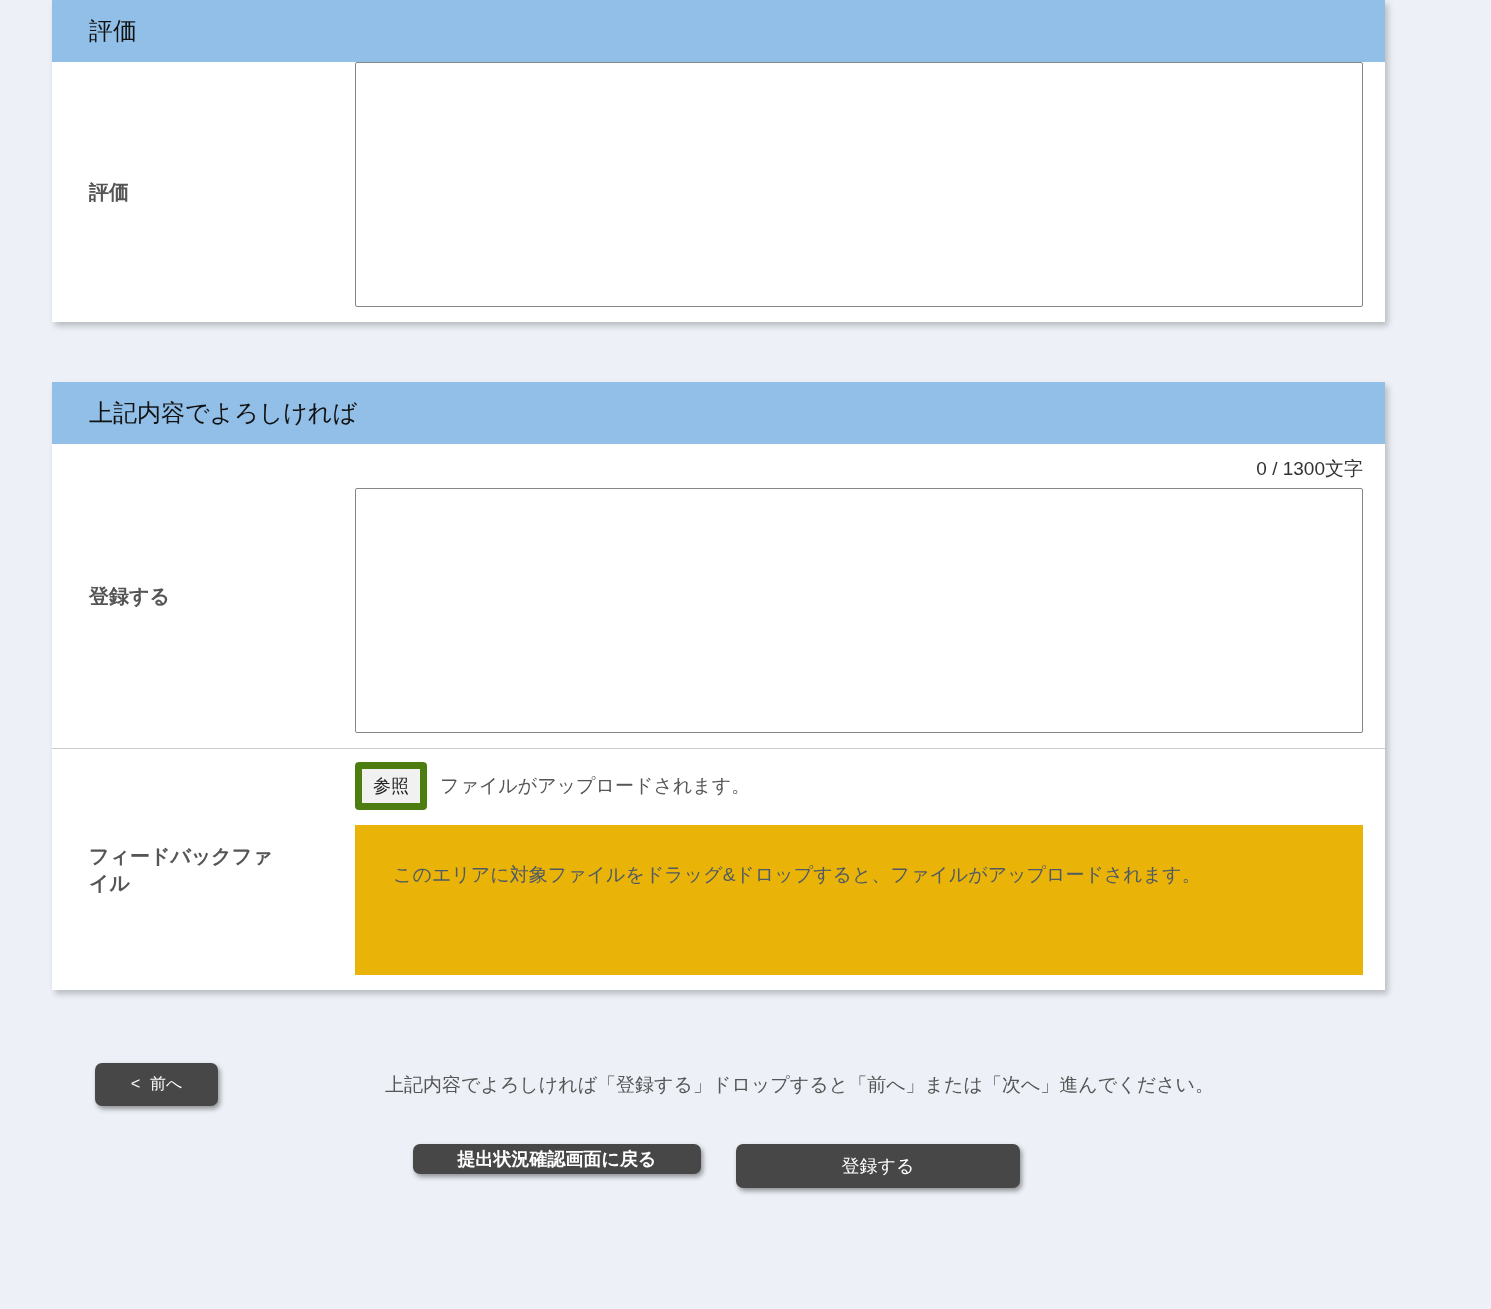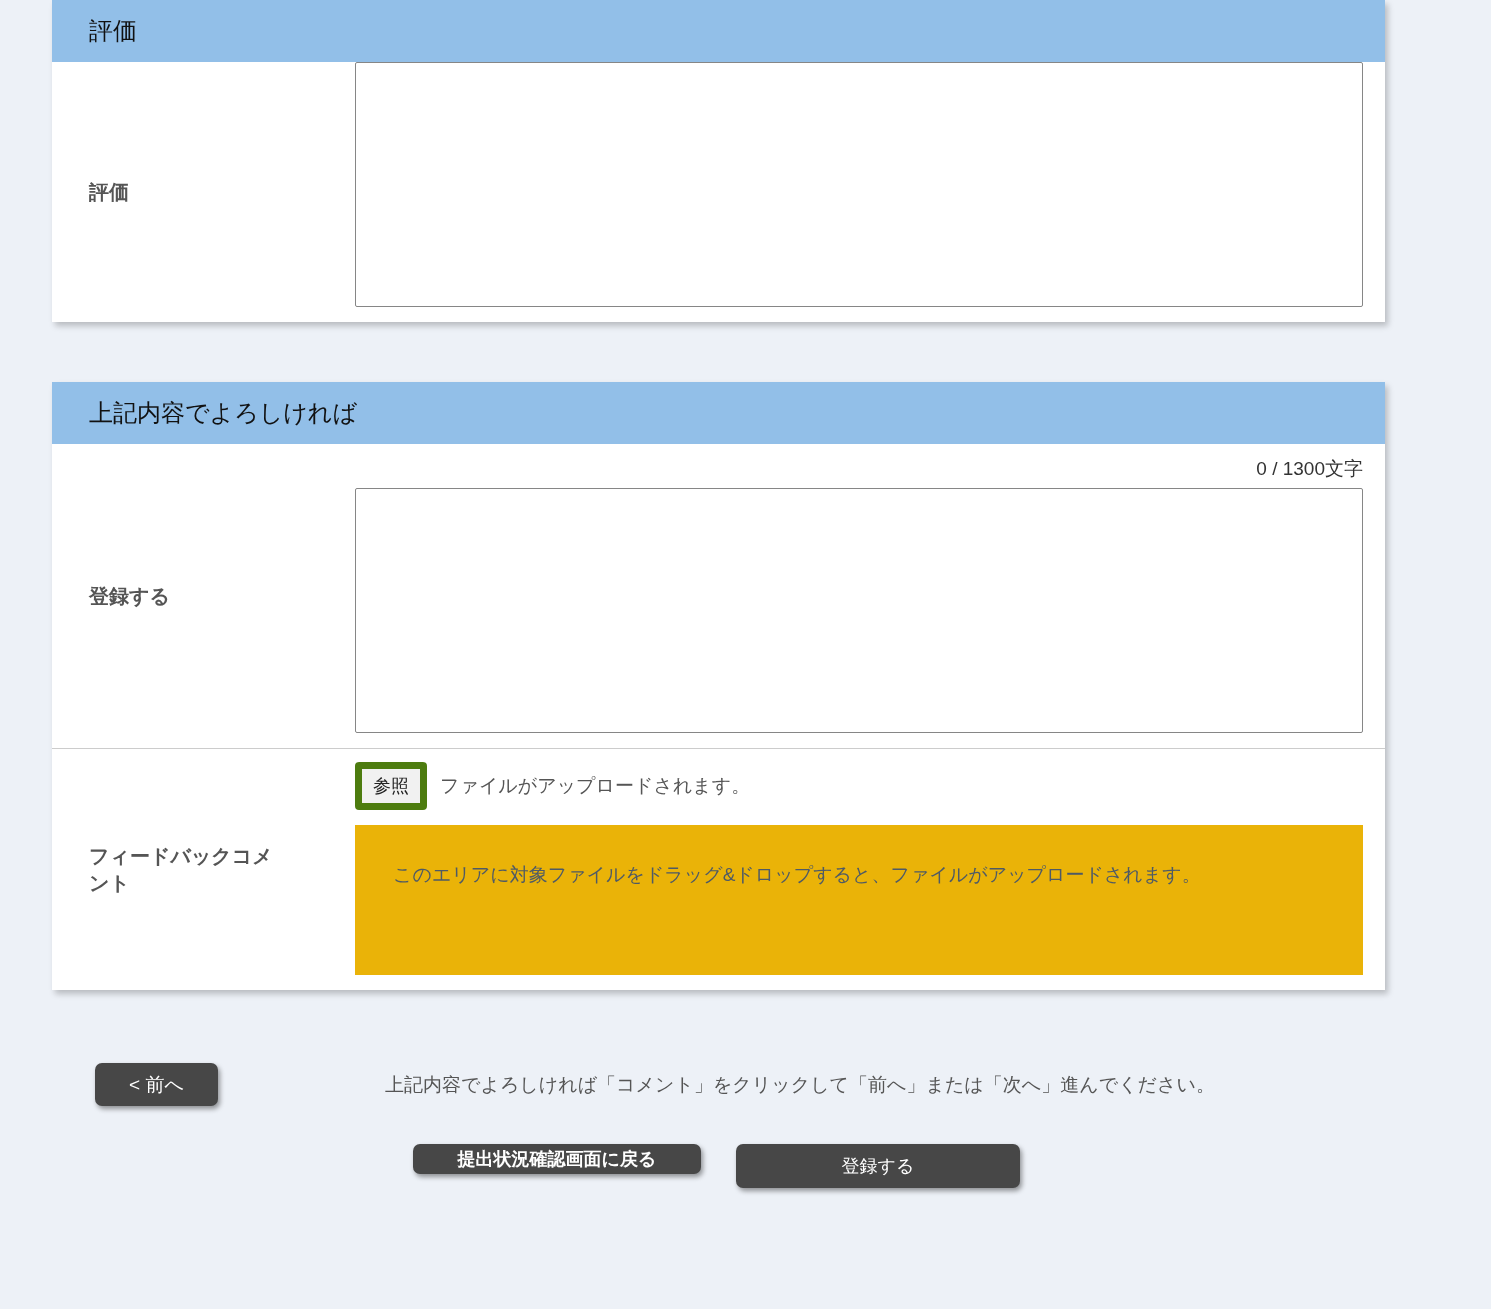--- a/index.html
+++ b/index.html
@@ -97,21 +97,21 @@
   }
   .btn-dark {
     background:#474747;
     color:#ffffff;
     border:none;
     border-radius:7px;
     font-family:inherit;
     box-shadow:2px 3px 5px rgba(0,0,0,0.4);
     cursor:pointer;
   }
-  .prev-btn { width:123px; height:43px; font-size:19px; }
+  .prev-btn { width:123px; height:43px; font-size:16px;font-family:Liberation Mono, monospace; }
   .instruction {
     margin-left:167px;
     font-size:19px;
     color:#555555;
   }
   .footer-row-2 {
     display:flex;
     margin:38px 0 0 413px;
   }
   .back-btn { width:288px; height:30px; font-size:18px; margin-right:35px;font-weight:bold; }
@@ -142,35 +142,35 @@
     <div class="label-col">
       <span class="field-label">登録する</span>
     </div>
     <div class="content-col">
       <div class="char-counter">0 / 1300文字</div>
       <textarea class="form-textarea" style=""></textarea>
     </div>
   </div>
   <div class="form-row file-row">
     <div class="label-col">
-      <span class="field-label">フィードバックコメント</span>
+      <span class="field-label">フィードバックファイル</span>
     </div>
     <div class="content-col">
       <div class="file-line">
         <button class="browse-btn">参照</button>
         <span class="no-file-text">ファイルがアップロードされます。</span>
       </div>
       <div class="dropzone">
         <span>このエリアに対象ファイルをドラッグ&amp;ドロップすると、ファイルがアップロードされます。</span>
       </div>
     </div>
   </div>
 </section>
 
 <div class="footer-row-1">
   <button class="btn-dark prev-btn">&lt; 前へ</button>
-  <span class="instruction">上記内容でよろしければ「コメント」をクリックして「前へ」または「次へ」進んでください。</span>
+  <span class="instruction">上記内容でよろしければ「登録する」ドロップすると「前へ」または「次へ」進んでください。</span>
 </div>
 
 <div class="footer-row-2">
   <button class="btn-dark back-btn">提出状況確認画面に戻る</button>
   <button class="btn-dark register-btn">登録する</button>
 </div>
 
 </body></html>

